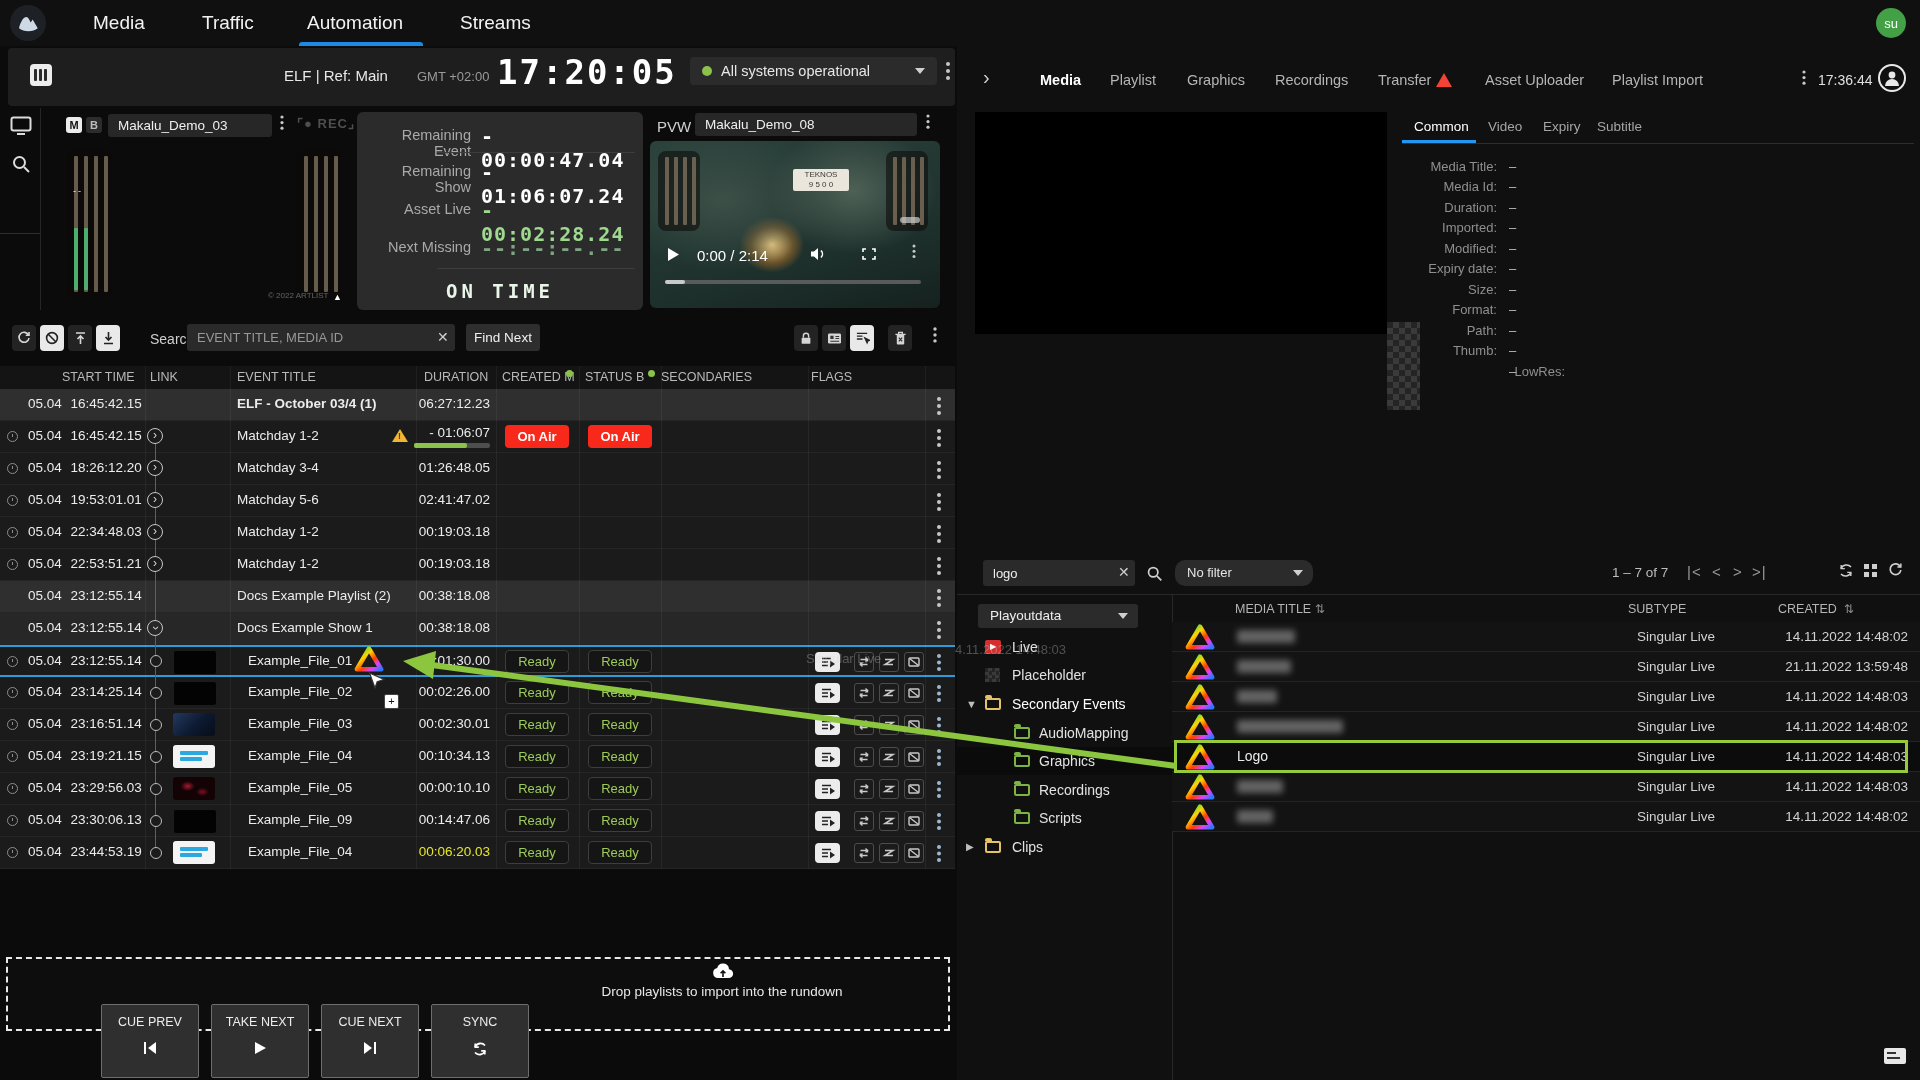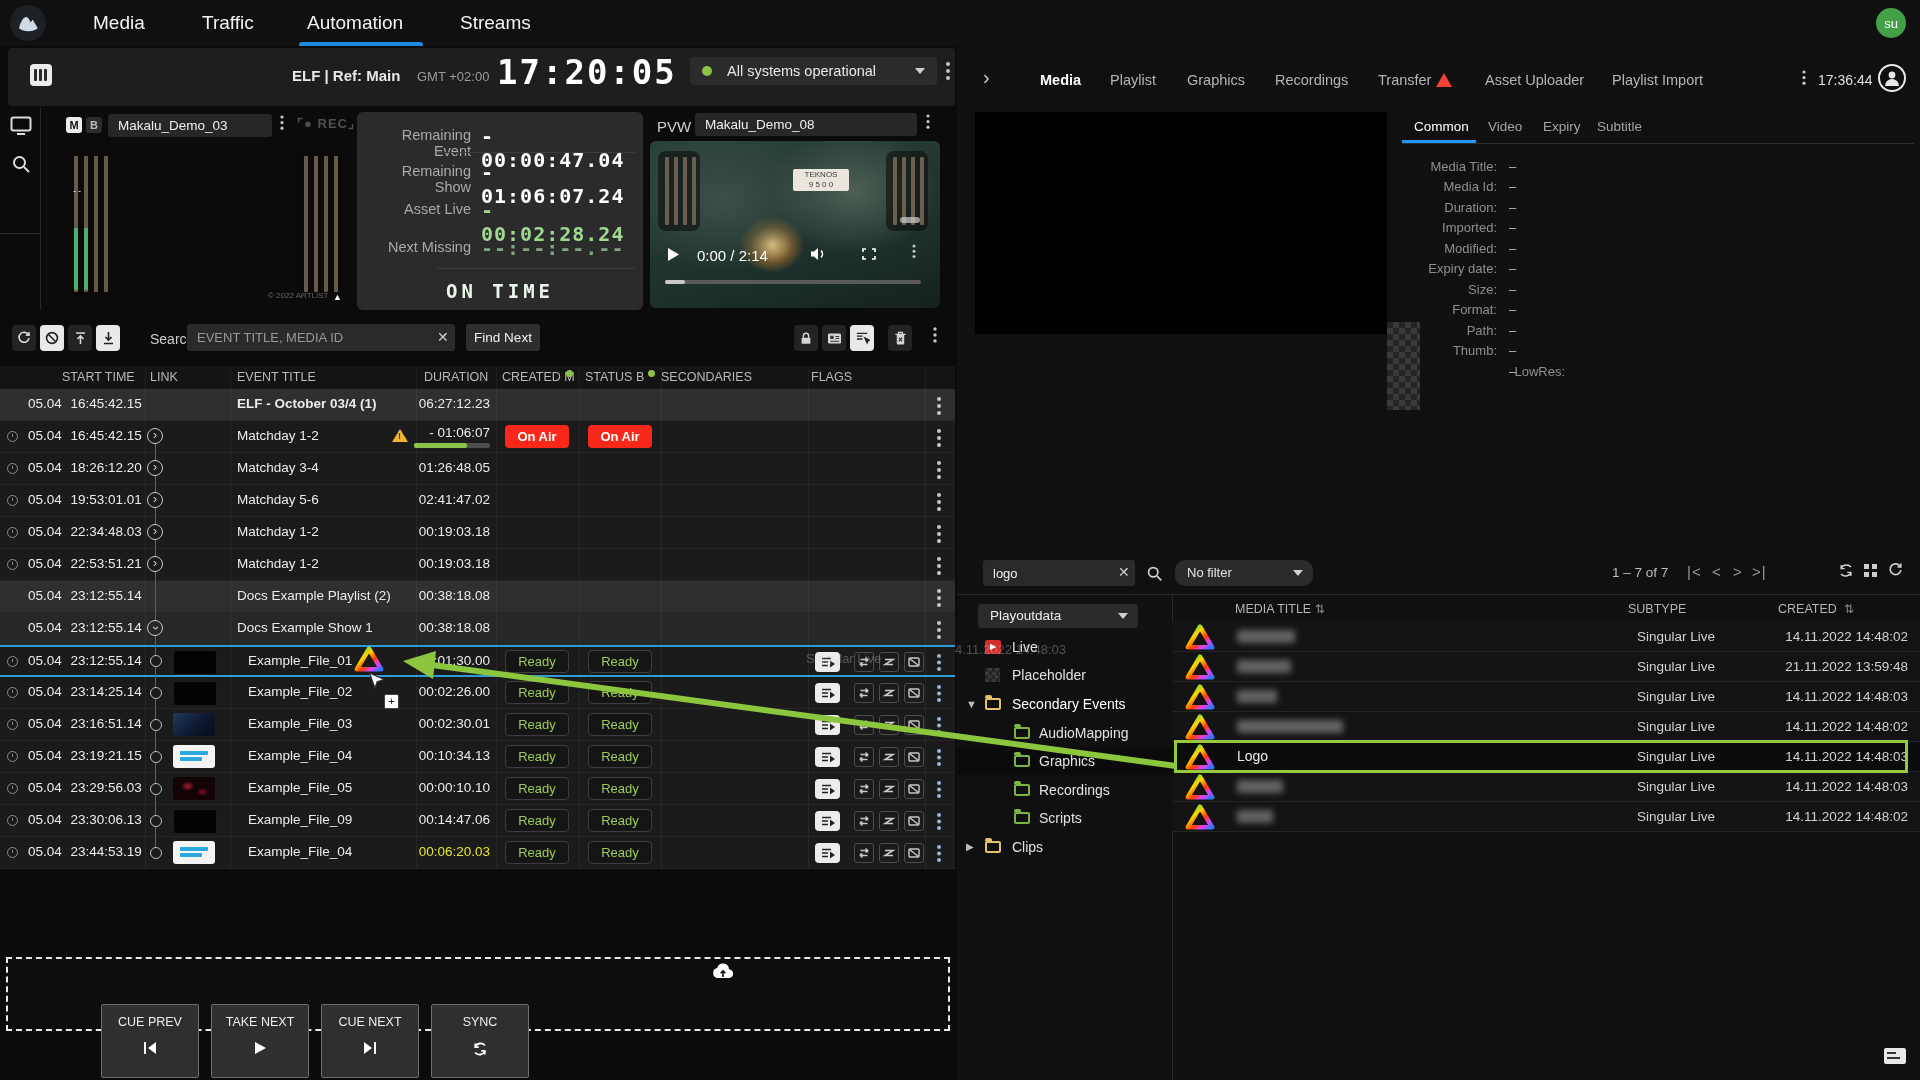--- a/index.html
+++ b/index.html
@@ -15,21 +15,21 @@
   .nav-ul{position:absolute;height:4px;border-radius:3px 3px 0 0;background:#1e88e5;bottom:0;}
   .logo{position:absolute;left:10px;top:5px;width:36px;height:36px;border-radius:50%;background:#1d2126;display:flex;align-items:center;justify-content:center;}
   .suav{position:absolute;left:1876px;top:8px;width:30px;height:30px;border-radius:50%;background:#43a047;color:#fff;
         font-size:13px;display:flex;align-items:center;justify-content:center;}
   
   .lhead{position:absolute;left:8px;top:48px;width:947px;height:58px;background:#1e1e1e;border-radius:4px;}
   .gridbtn{position:absolute;left:30px;top:64px;width:22px;height:22px;background:#ececec;border-radius:4px;}
   .gridbtn i{position:absolute;top:5px;width:3px;height:12px;background:#2a2a2a;border-radius:1px;}
   .dim{color:#9a9a9a;}
   .statusbox{position:absolute;left:690px;top:57px;width:247px;height:28px;background:#2b2b2b;border-radius:4px;
-             display:flex;align-items:center;gap:15px;padding-left:12px;box-sizing:border-box;font-size:14.5px;}
+             display:flex;align-items:center;gap:9px;padding-left:12px;box-sizing:border-box;font-size:14.5px;}
   .gdot{width:10px;height:10px;border-radius:50%;background:#8bc34a;}
   .caret{width:0;height:0;border-left:5px solid transparent;border-right:5px solid transparent;border-top:6px solid #cfcfcf;}
   .kebab{width:4px;height:4px;border-radius:50%;background:#c7c7c7;box-shadow:0 7px 0 #c7c7c7,0 14px 0 #c7c7c7;}
   .kebab.blue{background:#9db7cf;box-shadow:0 6.5px 0 #9db7cf,0 13px 0 #9db7cf;}
   
   .sbar{position:absolute;left:0;top:108px;width:40px;height:202px;border-right:1px solid #262626;}
   
   .mb{position:absolute;border-radius:3px;font-size:11px;font-weight:700;width:16px;height:16px;display:flex;align-items:center;justify-content:center;}
   .srcbox{position:absolute;height:23px;background:#272727;border-radius:3px;font-size:13.5px;line-height:23px;padding-left:10px;box-sizing:border-box;color:#efefef;}
   .vid{position:absolute;border-radius:6px;overflow:hidden;}
@@ -181,21 +181,21 @@
     <div class="nav-ul" style="left:299px;width:124px"></div>
     <div class="suav">su</div>
   </div>
 
   <div class="lhead"></div>
   <div class="gridbtn">
       <i style="left:4px"></i>
       <i style="left:9px"></i>
       <i style="left:14px"></i>
     </div>
-  <div class="a" style="left:292px;top:67px;font-size:15px;font-weight:700">ELF | Ref: Main</div>
+  <div class="a" style="left:284px;top:67px;font-size:15px;font-weight:400">ELF | Ref: Main</div>
   <div class="a dim" style="left:417px;top:69px;font-size:13px">GMT +02:00</div>
   <div class="a seg" style="left:497px;top:52px;font-size:34px;color:#fff;letter-spacing:2px">17:20:05</div>
   <div class="statusbox">
     <span class="gdot"></span>
     <span>All systems operational</span>
     <span class="caret" style="margin-left:auto;margin-right:12px"></span>
   </div>
   <div class="a kebab" style="left:946px;top:62px"></div>
 
   <div class="sbar">
@@ -673,20 +673,21 @@
   <div class="gv" style="left:579px"></div>
     <div class="gv" style="left:661px"></div>
   <div class="gv" style="left:808px"></div>
     <div class="gv" style="left:925px"></div>
 
   <div class="dzone"></div>
   <svg class="a" style="left:712px;top:962px;z-index:4" width="22" height="17" viewBox="0 0 22 17">
     <path d="M6 16a5 5 0 0 1-.8-9.9A6 6 0 0 1 17 7.2 4.3 4.3 0 0 1 16.4 16z" fill="#fff"></path>
     <path d="M11 15V9M8.6 11.2 11 8.8l2.4 2.4" stroke="#111" stroke-width="1.6" fill="none"></path>
   </svg>
+  <div class="a" style="left:422px;top:984px;width:600px;text-align:center;font-size:13.5px;color:#e8e8e8;z-index:4">Drop playlists to import into the rundown</div>
 
   <div class="tpb" style="left:101px">
     <div class="lb">CUE PREV</div>
     <svg width="16" height="14" viewBox="0 0 16 14">
         <path d="M3 1v12" stroke="#fff" stroke-width="2"></path>
         <path d="M14 1 6 7l8 6z" fill="#fff"></path>
       </svg>
   </div>
   <div class="tpb" style="left:211px">
     <div class="lb">TAKE NEXT</div>

